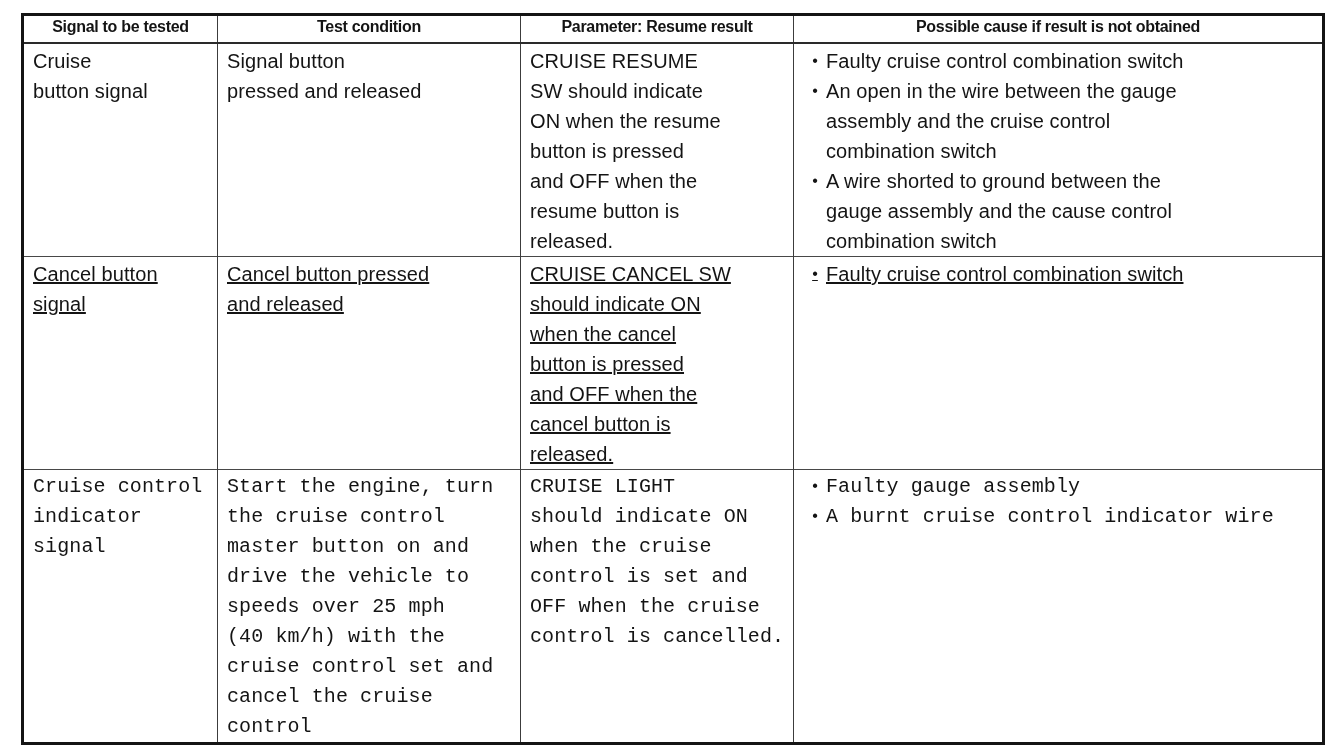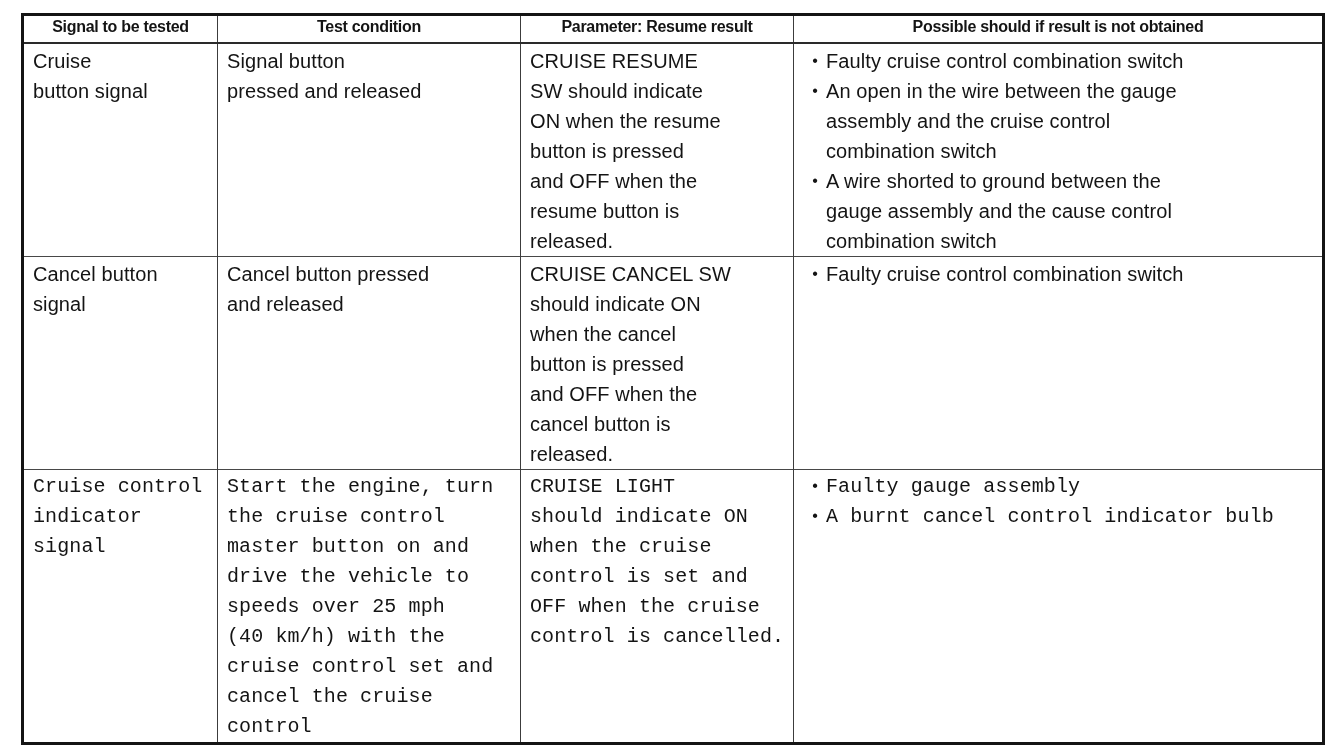--- a/index.html
+++ b/index.html
@@ -58,21 +58,21 @@
     font-size: 20px;
     line-height: 30px;
     padding: 2px 6px 0 9px;
     white-space: pre-line;
     letter-spacing: 0.1px;
   }
   tbody tr + tr td {
     border-top: 1px solid #474747;
   }
   tr.row-h212 { height: 208px; }
-  tr.row-h210 { height: 207px; }
+  tr.row-h210 { height: 207px; text-decoration: underline; }
   tr.row-h273 { height: 270px; font-family: Liberation Mono, monospace; }
   
   td.causes-cell {
     white-space: normal;
     padding-left: 10px;
   }
   .bullet-item {
     display: flex;
     align-items: flex-start;
   }
@@ -96,21 +96,21 @@
       <col style="width:195px">
       <col style="width:303px">
       <col style="width:273px">
       <col style="width:530px">
     </colgroup>
     <thead>
       <tr>
         <th>Signal to be tested</th>
         <th>Test condition</th>
         <th>Parameter: Resume result</th>
-        <th>Possible should if result is not obtained</th>
+        <th>Possible cause if result is not obtained</th>
       </tr>
     </thead>
     <tbody>
       <tr class="row-h212">
         <td class="signal-cell">Cruise
 button signal</td>
         <td class="condition-cell">Signal button
 pressed and released</td>
         <td class="result-cell">CRUISE RESUME
 SW should indicate
@@ -176,19 +176,19 @@
 control is set and
 OFF when the cruise
 control is cancelled.</td>
         <td class="causes-cell">
           <div class="bullet-item">
             <span class="bullet">•</span>
             <span class="bullet-text">Faulty gauge assembly</span>
           </div>
           <div class="bullet-item">
             <span class="bullet">•</span>
-            <span class="bullet-text">A burnt cancel control indicator bulb</span>
+            <span class="bullet-text">A burnt cruise control indicator wire</span>
           </div>
         </td>
       </tr>
     </tbody>
   </table>
 </div>
 
 </body></html>

